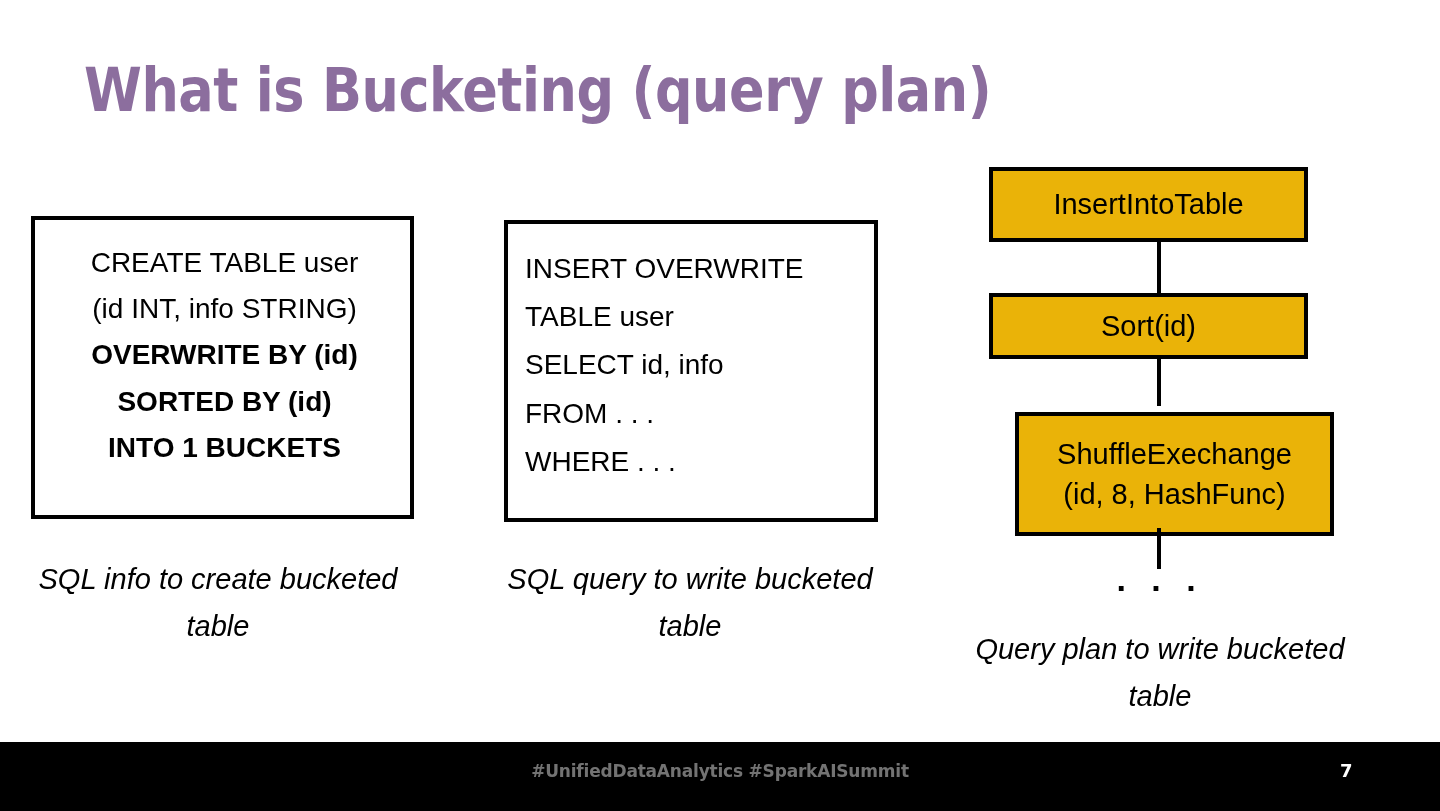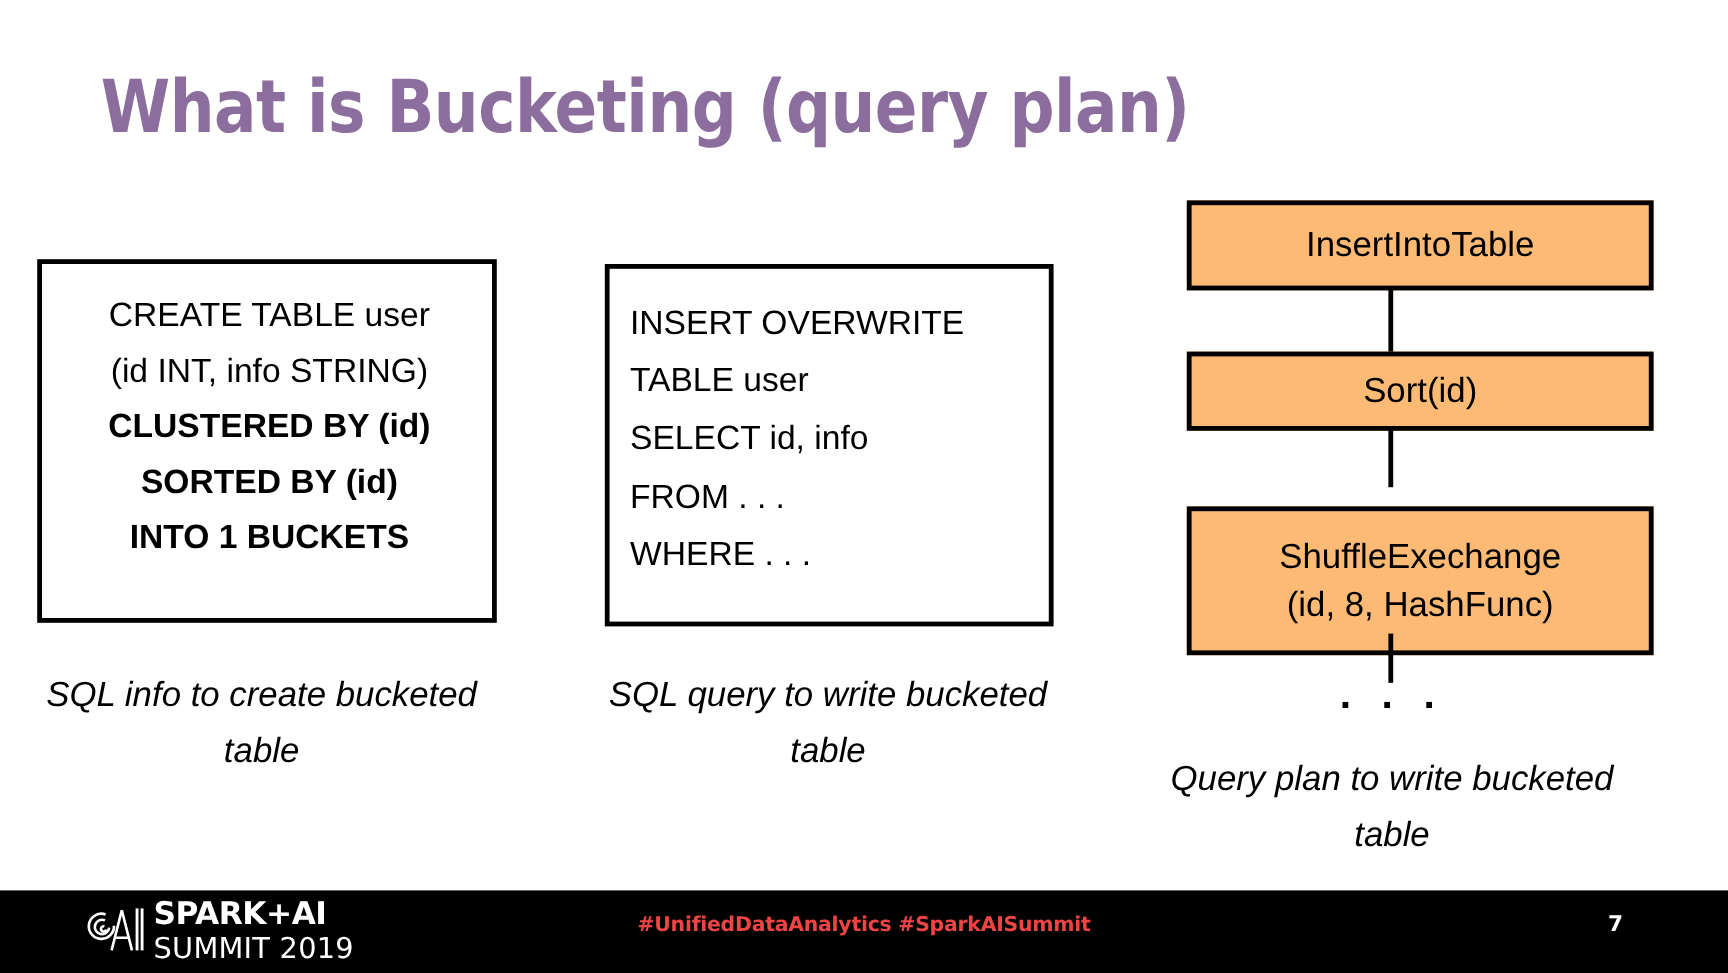--- a/index.html
+++ b/index.html
@@ -76,36 +76,36 @@
     text-align: center;
   }
   #caption-1 { left: 18px; top: 556px; width: 400px; }
   #caption-2 { left: 490px; top: 556px; width: 400px; }
   #caption-3 { left: 960px; top: 626px; width: 400px; }
 
   
   .plan-box {
     position: absolute;
     left: 989px;
-    width: 389px;
+    width: 319px;
     border: 4px solid #000000;
-    background: #fdba74;
+    background: #eab308;
     box-sizing: border-box;
     display: flex;
     flex-direction: column;
     align-items: center;
     justify-content: center;
     font-size: 29px;
     line-height: 1.38;
     color: #000000;
     text-align: center;
   }
   #plan-box-1 { top: 167px; height: 75px; }
   #plan-box-2 { top: 293px; height: 66px; }
-  #plan-box-3 { top: 422px; height: 124px; }
+  #plan-box-3 { top: 412px; height: 124px; margin-left: 26px; }
 
   .plan-connector {
     position: absolute;
     left: 1157px;
     width: 4px;
     background: #000000;
   }
   #connector-1 { top: 241px; height: 53px; }
   #connector-2 { top: 358px; height: 48px; }
   #connector-3 { top: 528px; height: 41px; }
@@ -163,21 +163,21 @@
     letter-spacing: 0.2px;
     display: block;
     margin-top: 3px;
   }
   #footer-hashtags {
     position: absolute;
     left: 0;
     top: 761px;
     width: 1440px;
     text-align: center;
-    color: #ef4444;
+    color: #737373;
     font-family: "DejaVu Sans", sans-serif;
     font-weight: bold;
     font-size: 17px;
     letter-spacing: -0.2px;
   }
   #footer-page-number {
     position: absolute;
     left: 1340px;
     top: 760px;
     width: 40px;
@@ -191,21 +191,21 @@
 </head>
 <body>
 
 <div id="slide">
 
   <div id="slide-title">What is Bucketing (query plan)</div>
 
   <div class="sql-box" id="sql-box-1">
     <div class="sql-line">CREATE TABLE user</div>
     <div class="sql-line">(id INT, info STRING)</div>
-    <div class="sql-line bold">CLUSTERED BY (id)</div>
+    <div class="sql-line bold">OVERWRITE BY (id)</div>
     <div class="sql-line bold">SORTED BY (id)</div>
     <div class="sql-line bold">INTO 1 BUCKETS</div>
   </div>
   <div class="caption" id="caption-1">SQL info to create bucketed table</div>
 
   <div class="sql-box" id="sql-box-2">
     <div class="sql-line">INSERT OVERWRITE</div>
     <div class="sql-line">TABLE user</div>
     <div class="sql-line">SELECT id, info</div>
     <div class="sql-line">FROM . . .</div>
@@ -228,39 +228,18 @@
     <span>(id, 8, HashFunc)</span>
   </div>
   <div class="plan-connector" id="connector-3"></div>
 
   <div id="plan-ellipsis">. . .</div>
 
   <div class="caption" id="caption-3">Query plan to write bucketed table</div>
 
   <div id="footer-bar"></div>
 
-  <div id="footer-logo">
-    <svg id="footer-logo-mark" viewBox="0 0 52 48">
-      <g fill="none" stroke="#ffffff" stroke-width="2.2">
-        <path d="M20 11 A10.5 10.5 0 1 0 27 20.5"></path>
-        <path d="M19.5 16 A6 6 0 1 0 23 22"></path>
-        <path d="M19 21 A2.2 2.2 0 1 0 20.5 23.5"></path>
-      </g>
-      <g fill="none" stroke="#ffffff" stroke-width="2.2">
-        <path d="M25 41 L33.5 7.5 L42 41"></path>
-        <path d="M27.5 30.5 L39 30.5"></path>
-      </g>
-      <g fill="#ffffff">
-        <rect x="45" y="6" width="2.4" height="35"></rect>
-        <rect x="49.2" y="6" width="2.4" height="35"></rect>
-      </g>
-    </svg>
-    <div id="footer-logo-text">
-      <span id="footer-logo-line1">SPARK+AI</span>
-      <span id="footer-logo-line2">SUMMIT 2019</span>
-    </div>
-  </div>
 
   <div id="footer-hashtags">#UnifiedDataAnalytics #SparkAISummit</div>
 
   <div id="footer-page-number">7</div>
 
 </div>
 
 </body></html>

